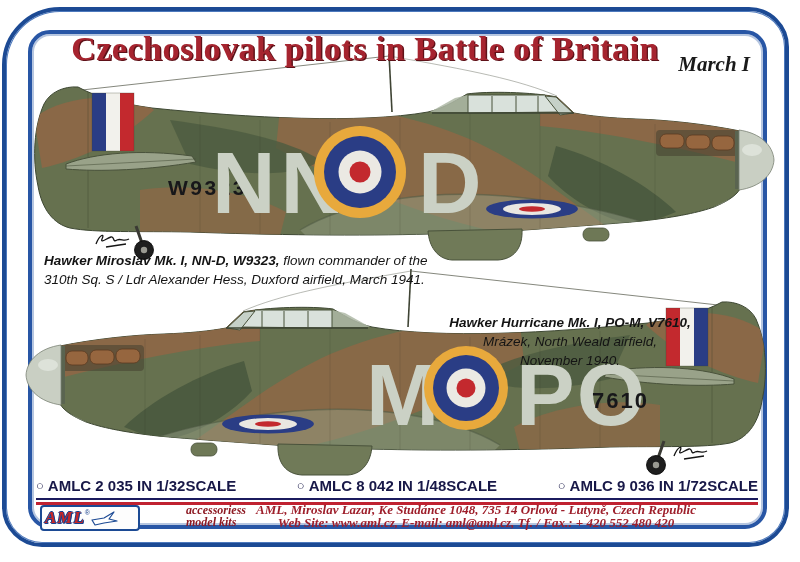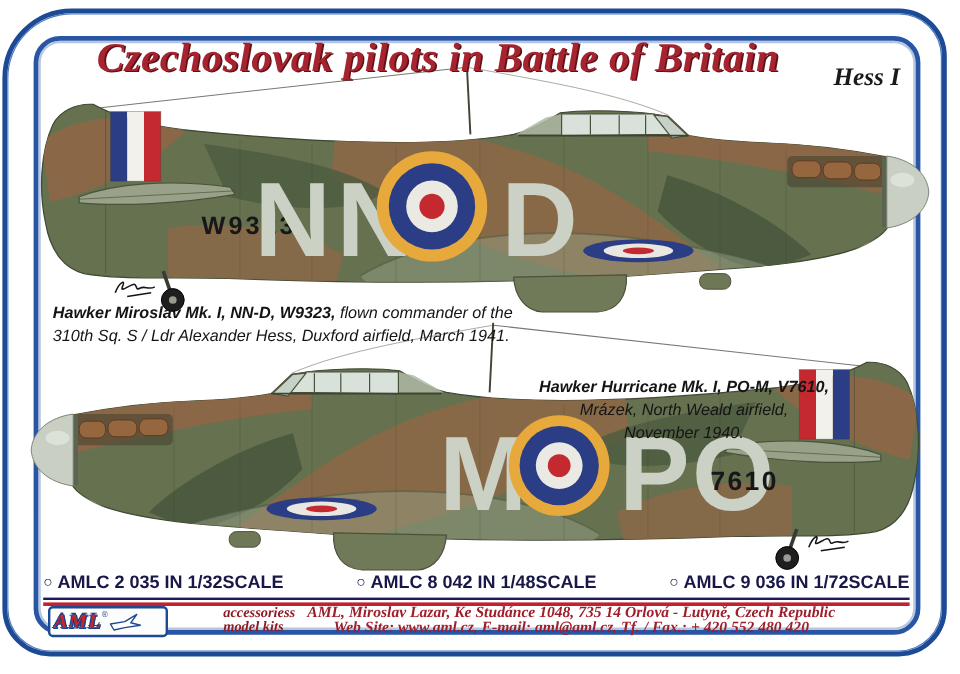--- a/index.html
+++ b/index.html
@@ -10,21 +10,21 @@
   
   .outer-frame{left:2px;top:7px;right:11px;bottom:15px;
     border:4px solid #1C4A94;border-radius:58px 40px 40px 40px;
     box-shadow:inset 0 0 0 1px #4d79bd;pointer-events:none;z-index:5;}
   .inner-frame{left:28px;top:30px;right:33px;bottom:33px;
     border:4px solid #2856A5;border-radius:22px;
     box-shadow:inset 0 0 0 2px rgba(143,168,208,.65);z-index:1;}
 
   
   .title{left:40px;top:30px;width:650px;text-align:center;
-    font-family:"Liberation Serif",serif;font-style:italic;font-weight:bold;
+    font-family:"Liberation Serif",serif;font-weight:bold;
     font-size:34px;letter-spacing:.5px;color:#A6242F;
     text-shadow:1.4px 1.4px 0 #5f1118;z-index:6;}
   .part{right:50px;top:52px;font-family:"Liberation Serif",serif;
     font-style:italic;font-weight:bold;font-size:21px;color:#1a1a1a;z-index:6;}
 
   
   .art{left:0;top:0;z-index:2;}
   svg text{user-select:none;}
   .code-text{font-family:"Liberation Sans",sans-serif;font-weight:bold;fill:#CBD1C5;}
   .serial-text{font-family:"Liberation Sans",sans-serif;font-weight:bold;fill:#17171a;}
@@ -188,21 +188,21 @@
       <circle cx="466" cy="388" r="9.5" fill="#C3292E"></circle>
     </g>
     <text class="code-text" x="516" y="425" font-size="88" letter-spacing="2">PO</text>
     <text class="serial-text" x="592" y="408" font-size="22" letter-spacing="2">7610</text>
   </g>
 </svg>
 
 <div class="abs outer-frame"></div>
 
 <div class="abs title">Czechoslovak pilots in Battle of Britain</div>
-<div class="abs part">Hess I</div>
+<div class="abs part">March I</div>
 
 <div class="abs caption caption-top">
   <div><b>Hawker Miroslav Mk. I, NN-D, W9323,</b><span> flown commander of the</span></div>
   <div>310th Sq.  S / Ldr Alexander Hess, Duxford airfield, March 1941.</div>
 </div>
 
 <div class="abs caption caption-bottom">
   <div><b>Hawker Hurricane Mk. I, PO-M, V7610,</b></div>
   <div>Mrázek, North Weald airfield,</div>
   <div>November 1940.</div>

